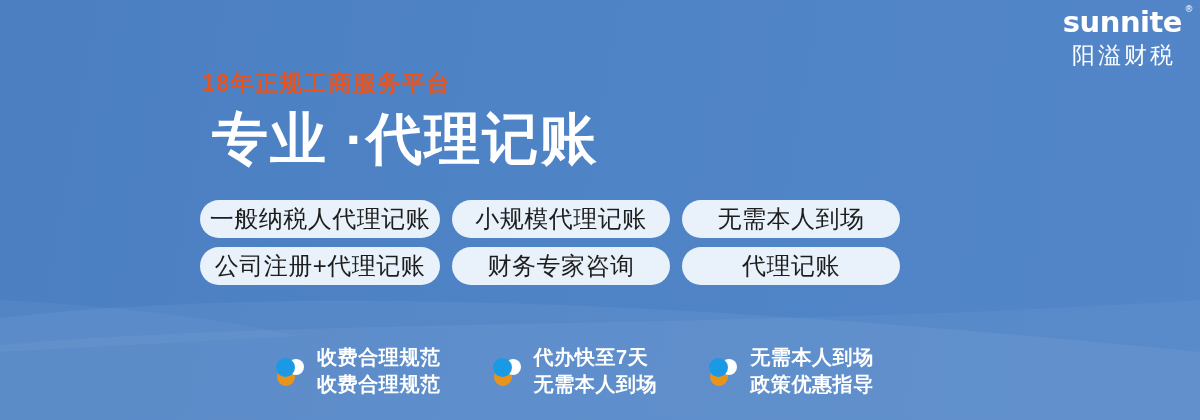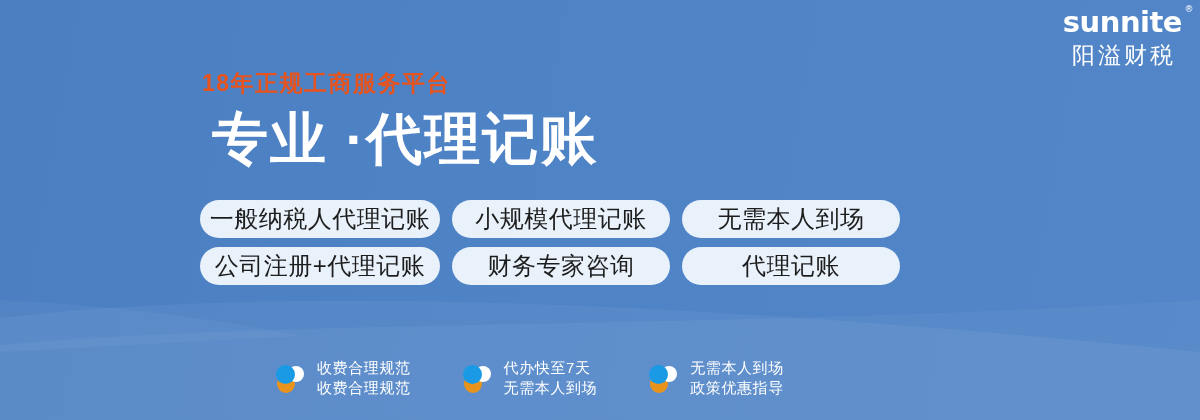--- a/index.html
+++ b/index.html
@@ -156,22 +156,22 @@
     top: 2px;
     width: 19px;
     height: 19px;
     border-radius: 50%;
     background: #1a9ae4;
   }
   .feature-text {
     line-height: 1.35;
   }
   .feature-line {
-    font-size: 15px;
-    font-weight: 400;
+    font-size: 20px;
+    font-weight: 700;
     color: #ffffff;
     letter-spacing: 0.6px;
     white-space: nowrap;
   }
 </style>
 </head>
 <body>
 
 <div class="banner">
 

